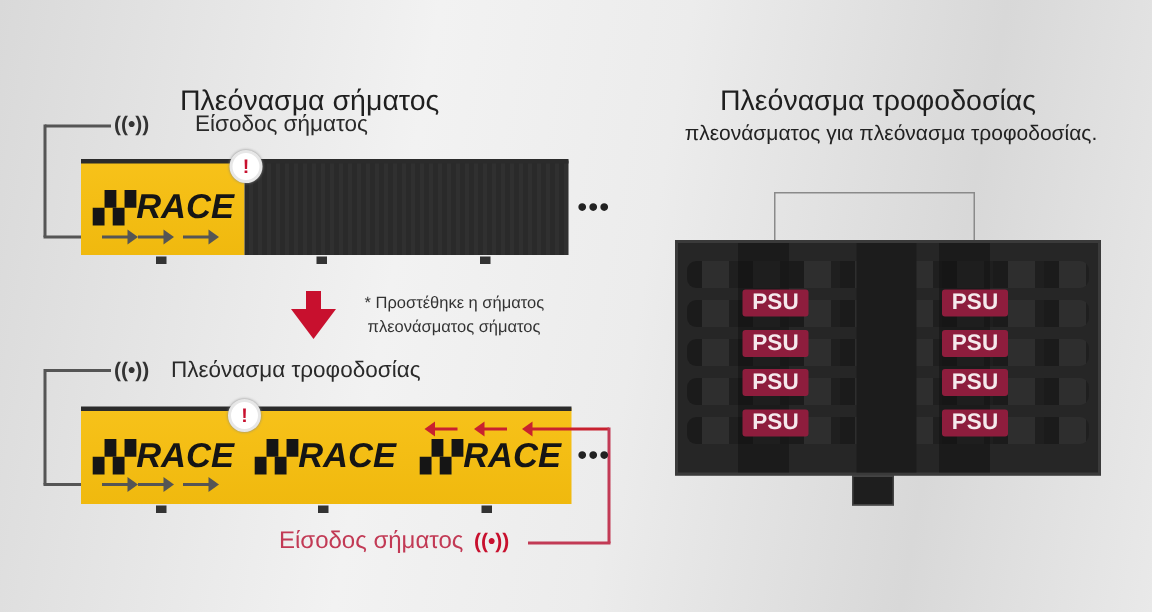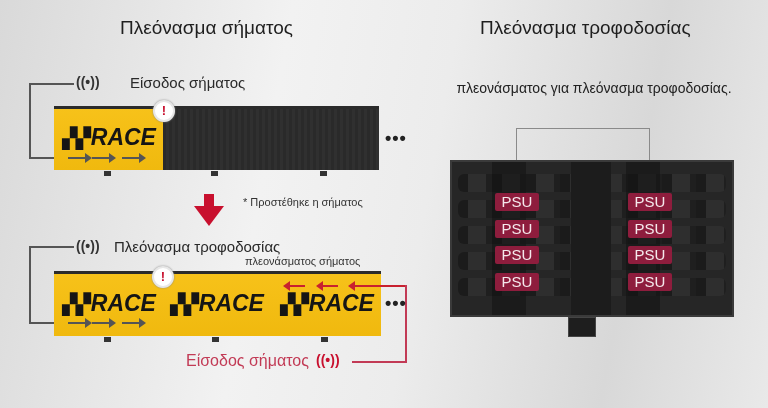--- a/index.html
+++ b/index.html
@@ -1,40 +1,40 @@
 <!DOCTYPE html>
 <html><head>
 <meta charset="utf-8">
 <style>
   html,body{margin:0;padding:0;}
   body{width:768px;height:408px;overflow:hidden;position:relative;
     background:linear-gradient(100deg,#d9d9d9 0%,#f2f2f2 35%,#ececec 55%,#d8d8d8 80%,#e9e9e9 100%);
     font-family:"Liberation Sans","DejaVu Sans",sans-serif;color:#222;}
   .abs{position:absolute;}
-  .title{font-size:19px;color:#1f1f1f;white-space:nowrap;}
+  .title{font-size:19px;color:#1f1f1f;white-space:nowrap;margin-top:40px;}
   .label{font-size:15px;color:#2a2a2a;white-space:nowrap;}
   .note{font-size:11px;color:#333;line-height:16px;white-space:nowrap;text-align:left;}
   .desc{font-size:14px;color:#222;line-height:22px;text-align:center;white-space:nowrap;}
   .line{position:absolute;background:#555;}
   .rline{position:absolute;background:#c23a55;}
   .panel-y{background:linear-gradient(#f7c21a,#f0b90e);}
   .panel-top{position:absolute;height:3px;background:#2b2b2b;}
   .dark{background:repeating-linear-gradient(90deg,#2a2a2a 0 3px,#303030 3px 6px);}
   .race{position:absolute;font-weight:bold;font-style:italic;font-size:23px;letter-spacing:0px;color:#151515;white-space:nowrap;}
   .race .chk{font-size:20px;letter-spacing:-2px;margin-right:2px;}
   .arrow{position:absolute;width:22px;height:2px;background:#555;}
   .arrow::after{content:"";position:absolute;right:-2px;top:-4px;border-left:7px solid #555;border-top:5px solid transparent;border-bottom:5px solid transparent;}
   .rarrow{position:absolute;width:22px;height:2px;background:#c8212f;}
   .rarrow::after{content:"";position:absolute;left:-2px;top:-4px;border-right:7px solid #c8212f;border-top:5px solid transparent;border-bottom:5px solid transparent;}
   .foot{position:absolute;width:7px;height:5px;background:#333;}
   .alert{position:absolute;width:18px;height:18px;border-radius:50%;background:#fff;border:2px solid #e7e7e7;box-shadow:0 0 2px #888;
     color:#c8102e;font-weight:bold;font-size:13px;text-align:center;line-height:18px;}
   .dots{position:absolute;font-size:18px;font-weight:bold;color:#222;letter-spacing:1px;}
   .signal{position:absolute;font-size:14px;font-weight:bold;white-space:nowrap;}
-  .psu{position:absolute;width:44px;height:18px;background:#8e1d3d;color:#f5e9ec;font-size:15px;line-height:18px;text-align:center;border-radius:2px;}
+  .psu{position:absolute;width:44px;height:18px;background:#8e1d3d;color:#f5e9ec;font-size:15px;line-height:18px;text-align:center;border-radius:2px;font-weight:bold;}
   .cab{position:absolute;left:450px;top:160px;width:284px;height:157px;background:#262626;border:2px solid #3a3a3a;box-sizing:border-box;}
   .cab-row{position:absolute;left:6px;right:6px;height:18px;background:repeating-linear-gradient(90deg,#1b1b1b 0 10px,#2e2e2e 10px 28px,#1f1f1f 28px 34px);border-radius:6px;}
 </style>
 </head>
 <body>
 
 <div class="abs title" style="left:120px;top:17px;">Πλεόνασμα σήματος</div>
 
 <div>
 
@@ -55,21 +55,21 @@
   <div class="foot" style="left:211px;top:171px;"></div>
   <div class="foot" style="left:320px;top:171px;"></div>
   <div class="alert" style="left:153px;top:100px;">!</div>
   <div class="dots" style="left:385px;top:128px;">•••</div>
 </div>
 
 <div class="abs" style="left:204px;top:194px;width:10px;height:12px;background:#c8102e;"></div>
 <div class="abs" style="left:194px;top:206px;width:0;height:0;border-left:15px solid transparent;border-right:15px solid transparent;border-top:20px solid #c8102e;"></div>
 <div class="abs note" style="left:243px;top:194px;">
   <div>* Προστέθηκε η σήματος</div>
-  <div style="padding-left:2px;margin-top:43px;">πλεονάσματος σήματος</div>
+  <div style="padding-left:2px;">πλεονάσματος σήματος</div>
 </div>
 
 <div>
   <div class="line" style="left:30px;top:246px;width:44px;height:2px;"></div>
   <div class="line" style="left:29px;top:246px;width:2px;height:77px;"></div>
   <div class="line" style="left:29px;top:322px;width:30px;height:2px;"></div>
   <div class="signal" style="left:76px;top:238px;color:#333;">((•))</div>
   <div class="abs label" style="left:114px;top:238px;">Πλεόνασμα τροφοδοσίας</div>
 
   <div class="abs panel-y" style="left:54px;top:272px;width:327px;height:64px;"></div>

